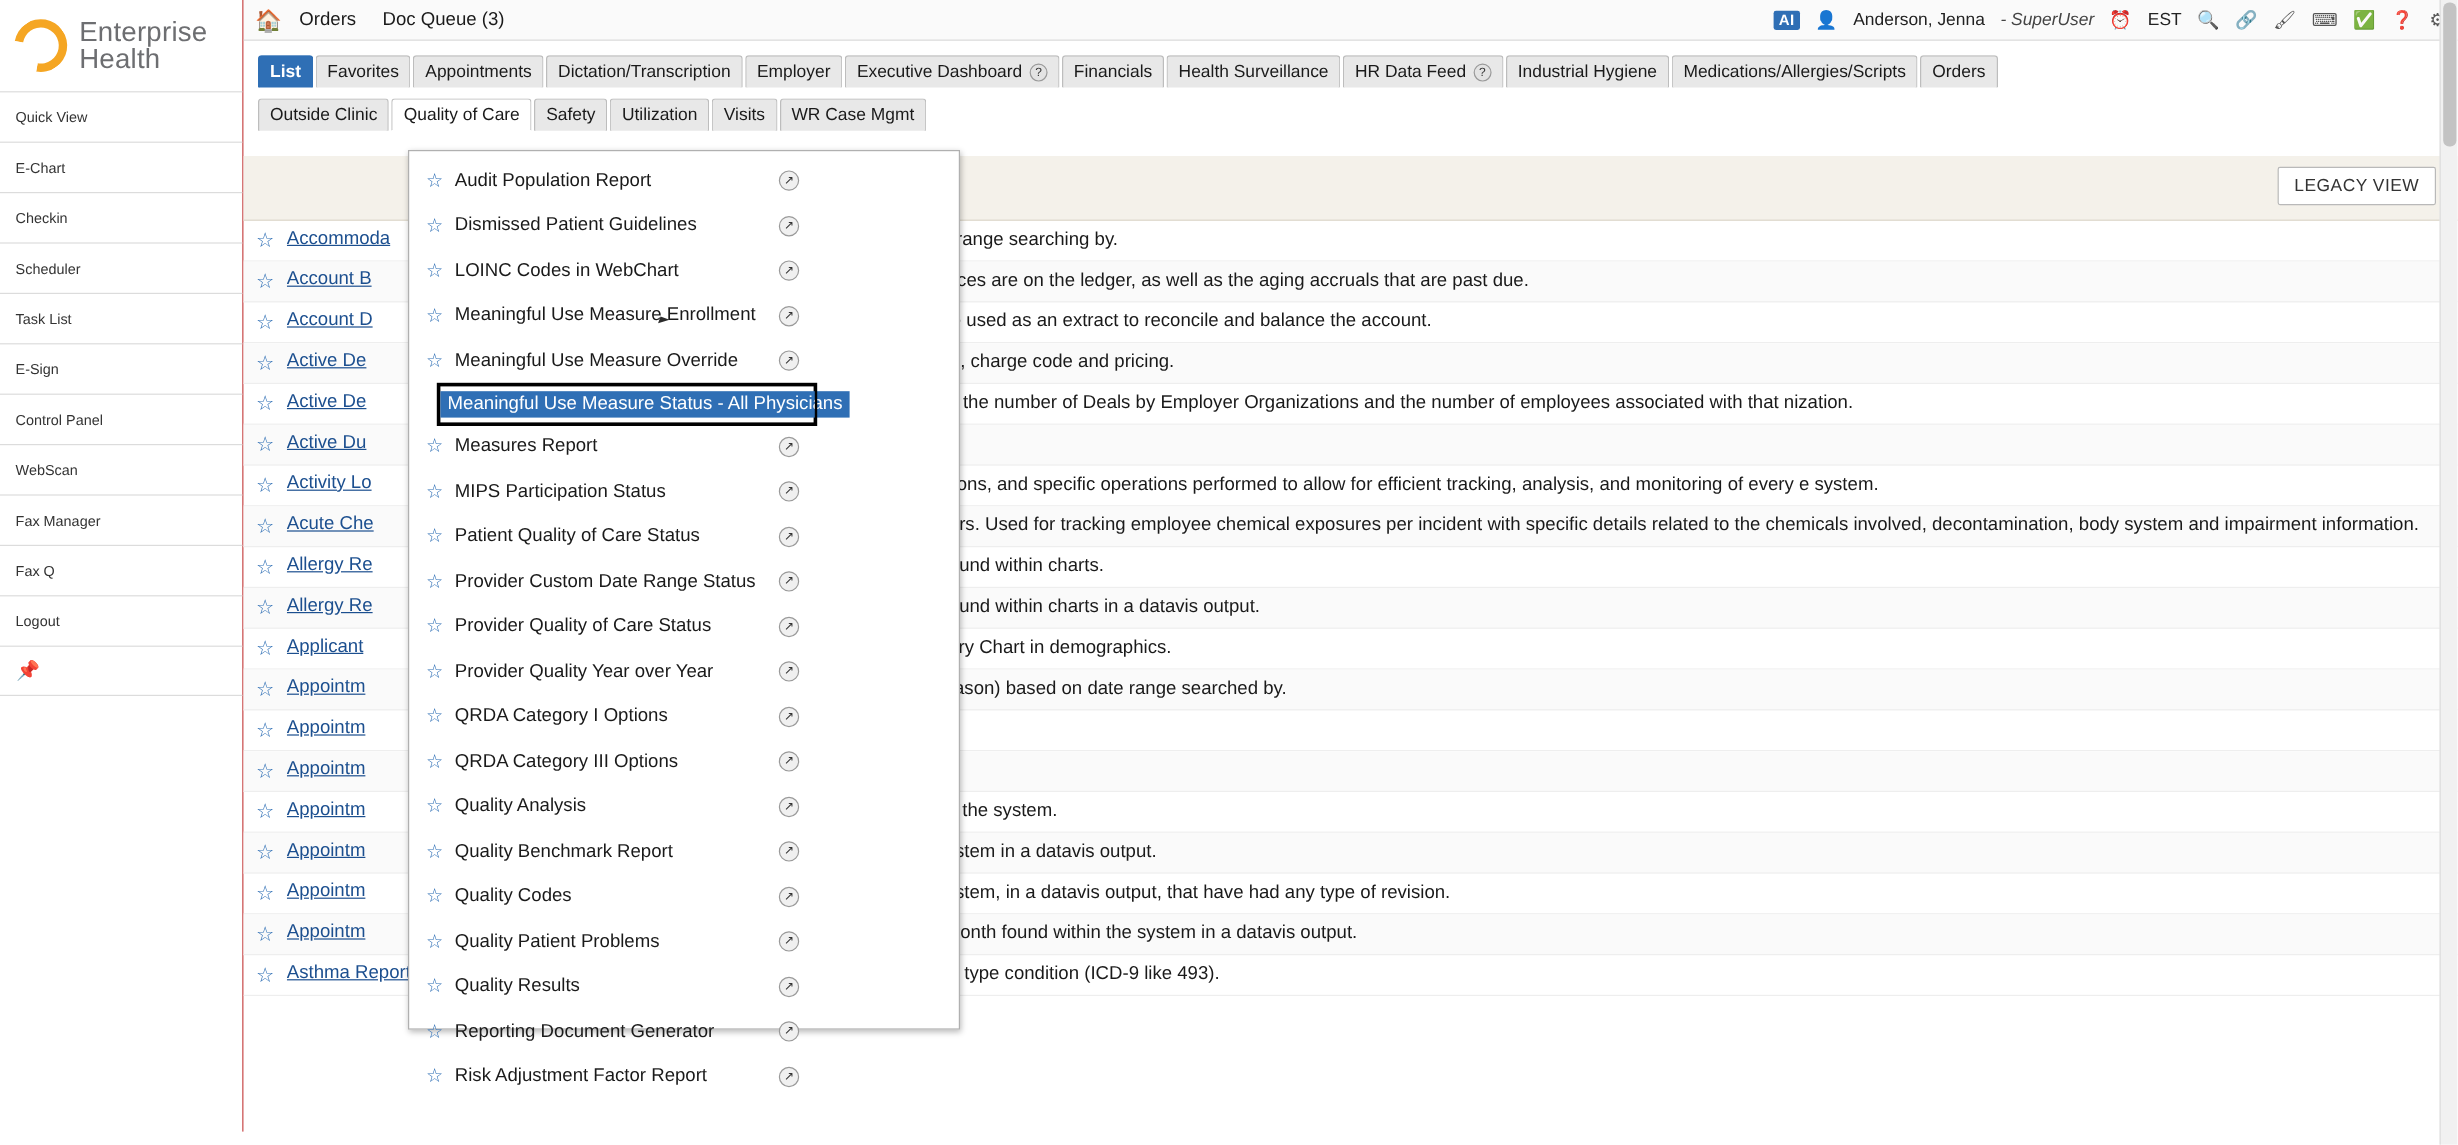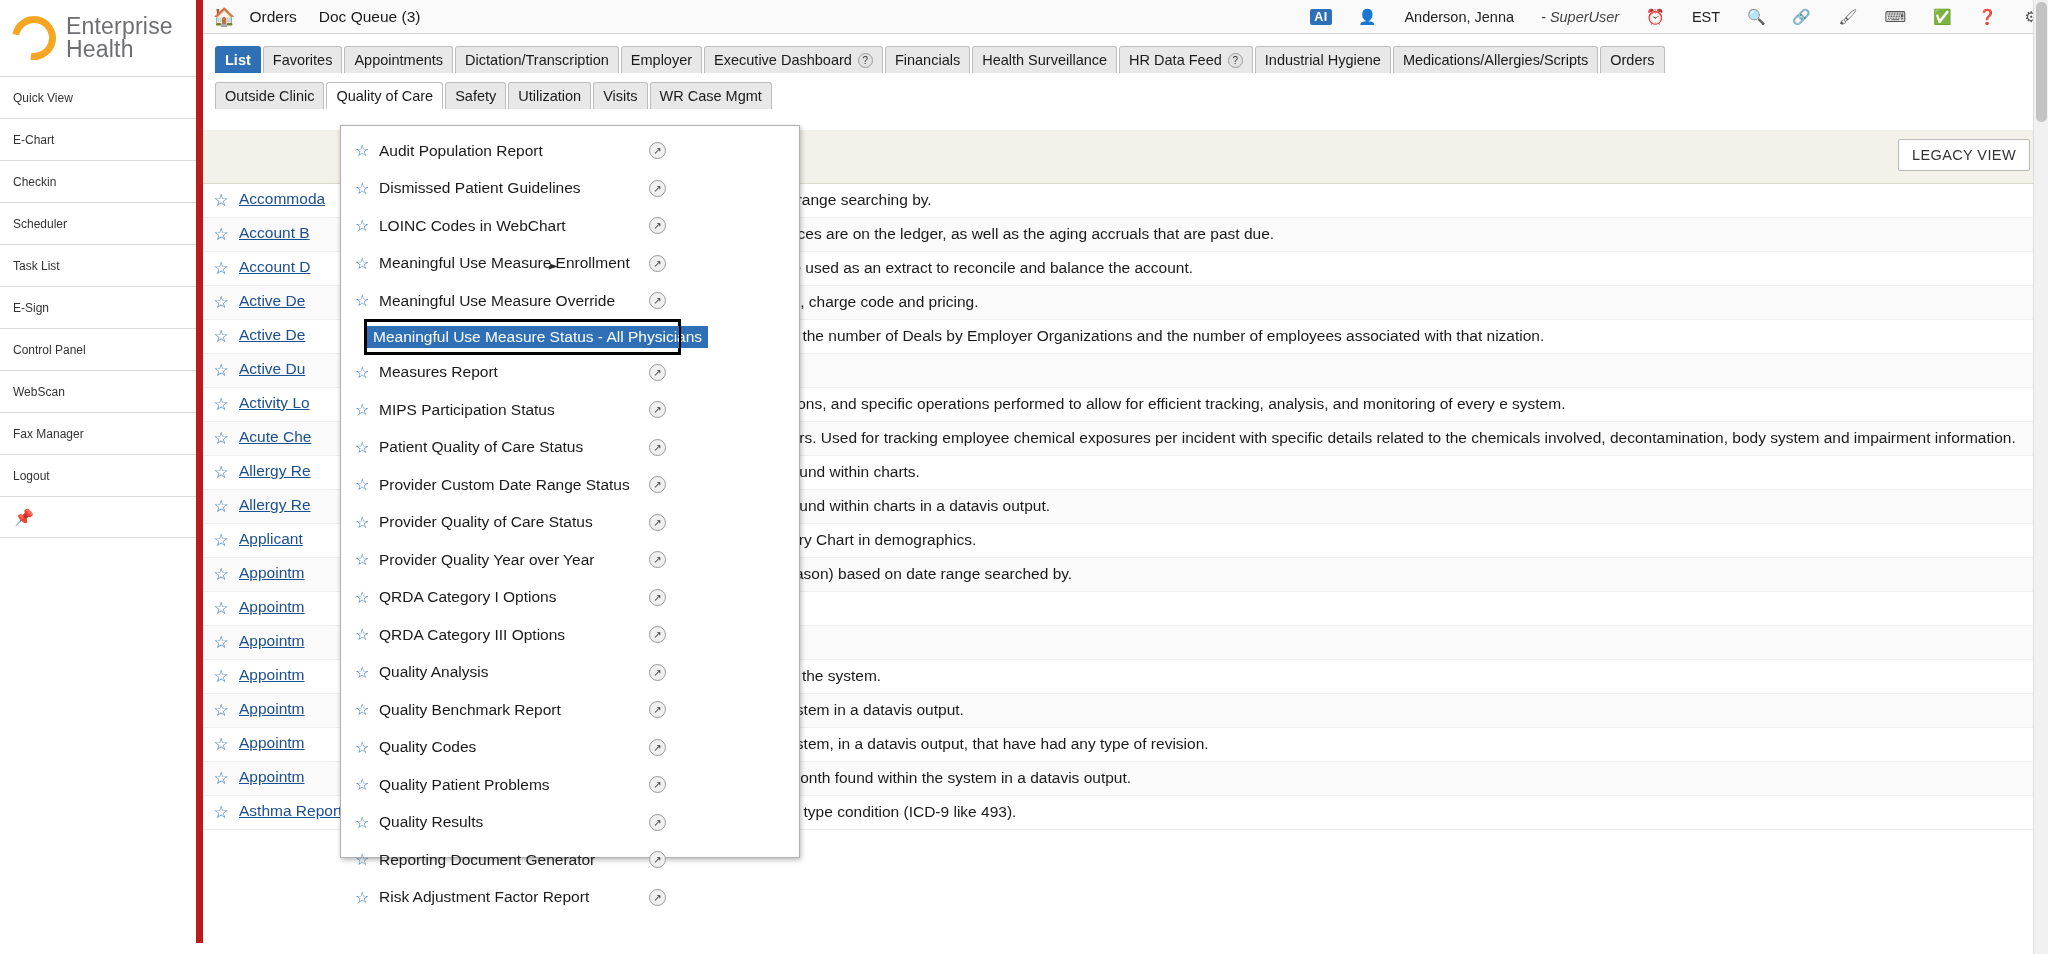--- a/index.html
+++ b/index.html
@@ -8,21 +8,21 @@
     width: 2048px; height: 954px;
     overflow: hidden;
     font-family: "Liberation Sans", sans-serif;
     background: #ffffff;
   }
   #app { position: relative; width: 2048px; height: 954px; }
 
   
   #sidebar {
     position: absolute; left: 0; top: 0; width: 203px; height: 943px;
-    background: #ffffff; border-right: 7px solid #b91c1c;
+    background: #ffffff; border-right: 1px solid #b91c1c;
   }
   .logo-wrap {
     display: flex; align-items: center; gap: 10px;
     height: 76px; padding: 0 12px;
   }
   .logo-mark {
     width: 44px; height: 44px; border-radius: 50%;
     border: 7px solid #f5a623;
     border-top-color: #f5a623; border-right-color: #f5a623;
     border-bottom-color: #f5a623; border-left-color: #ffffff;
@@ -46,21 +46,21 @@
 
   
   #topbar {
     position: absolute; left: 203px; top: 0; right: 0; height: 34px;
     background: #fafafa; border-bottom: 1px solid #d5d5d5;
     display: flex; align-items: center; padding: 0 10px;
   }
   .home-icon { font-size: 18px; color: #444; margin-right: 14px; }
   .crumb { font-size: 15.5px; color: #1a1a1a; margin-right: 22px; }
   .topbar-right {
-    margin-left: auto; display: flex; align-items: center; gap: 27px;
+    margin-left: auto; display: flex; align-items: center; gap: 13px;
     font-size: 14.5px; color: #222; padding-left: 36px;
   }
   .ai-badge {
     background: #2f6fb5; color: #fff; font-size: 12.5px; font-weight: bold;
     padding: 1px 4px; border-radius: 2px; letter-spacing: .5px;
   }
   .user-ico { color: #2f6fb5; font-size: 15px; }
   .superuser { font-style: italic; color: #444; }
   .ticon { font-size: 15px; color: #555; }
 
@@ -195,20 +195,21 @@
     </div>
     <div class="nav-item">Quick View</div>
     <div class="nav-item">E-Chart</div>
     <div class="nav-item">Checkin</div>
     <div class="nav-item">Scheduler</div>
     <div class="nav-item">Task List</div>
     <div class="nav-item">E-Sign</div>
     <div class="nav-item">Control Panel</div>
     <div class="nav-item">WebScan</div>
     <div class="nav-item">Fax Manager</div>
+    <div class="nav-item">Fax Q</div>
     <div class="nav-item">Logout</div>
     <div class="nav-pin">
       <span>📌</span>
     </div>
   </div>
 
   <div id="topbar">
     <span class="home-icon">🏠</span>
     <span class="crumb">Orders</span>
     <span class="crumb">Doc Queue (3)</span>

